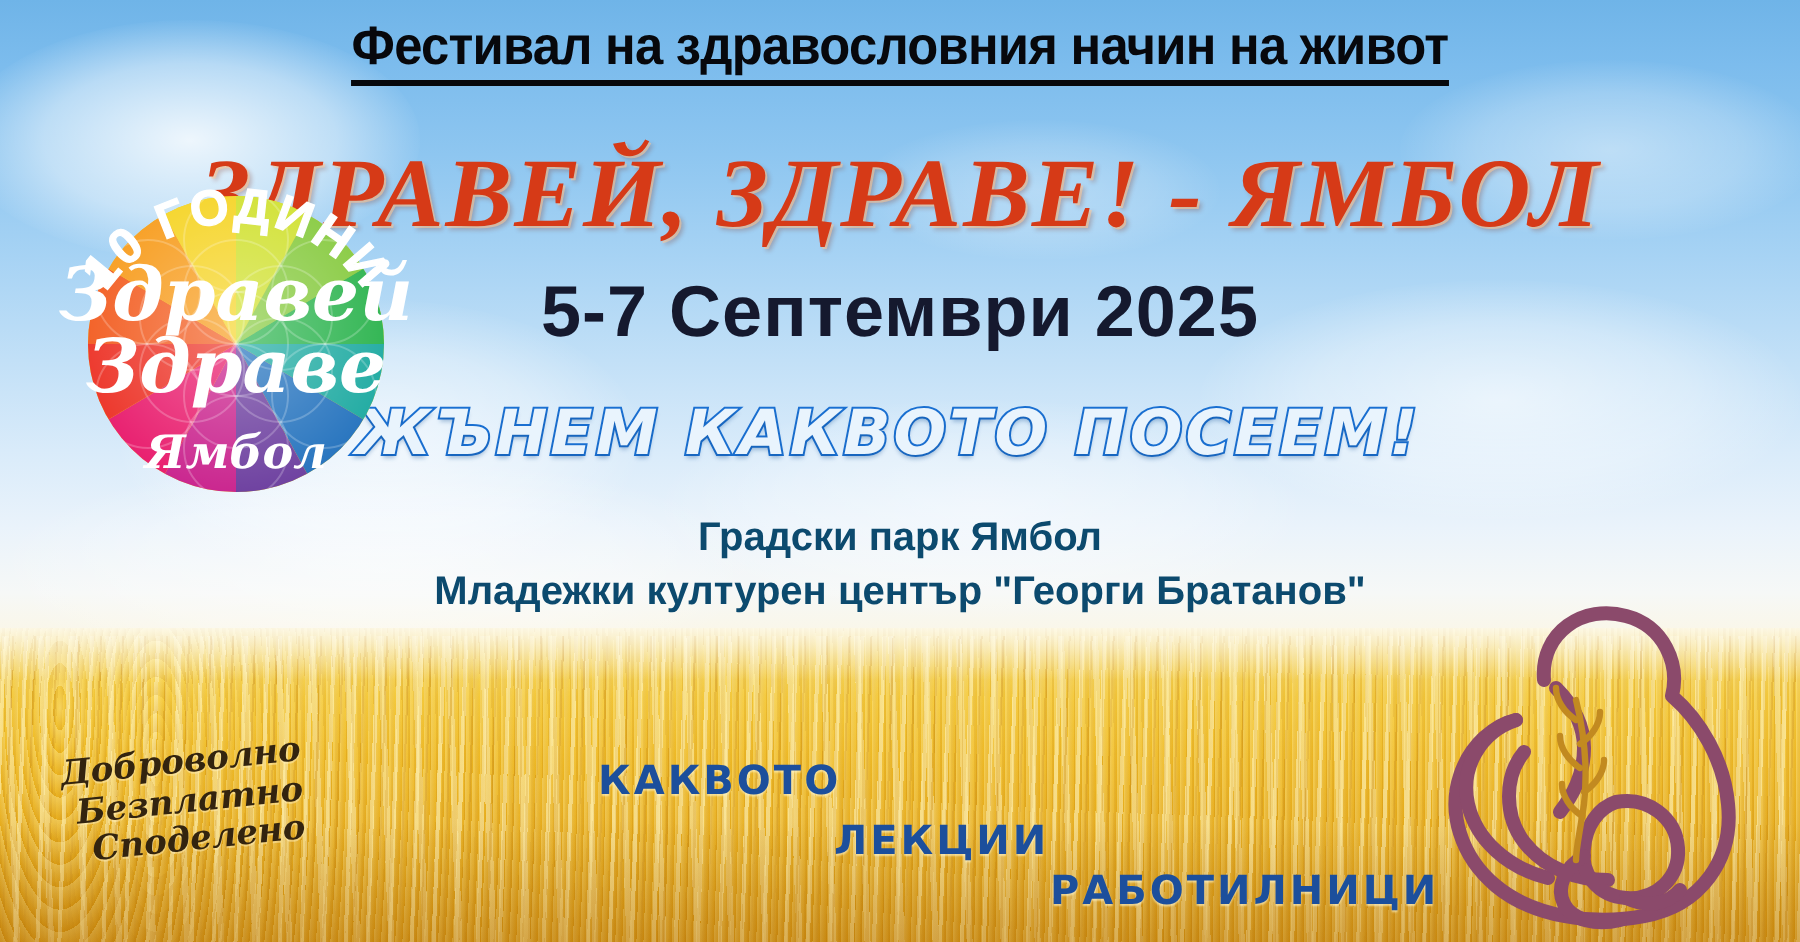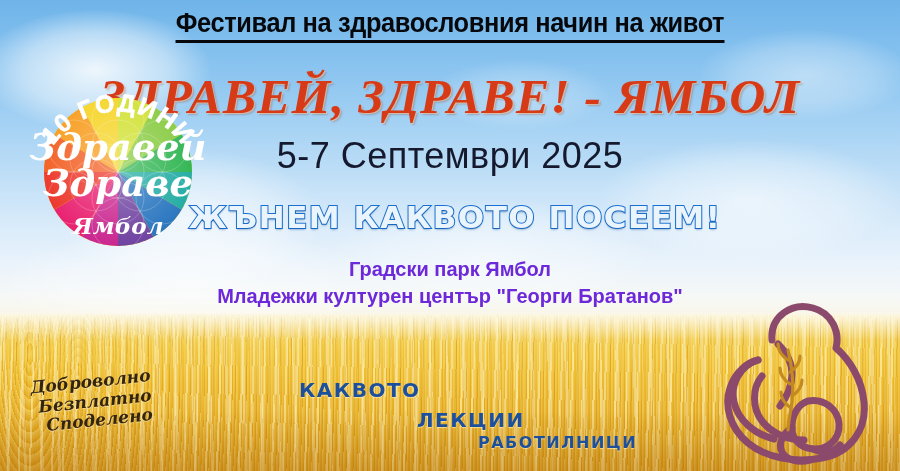--- a/index.html
+++ b/index.html
@@ -120,48 +120,48 @@
     text-shadow:1px 1px 0 rgba(255,200,150,.55), 2px 2px 2px rgba(120,30,10,.25);
     white-space:nowrap;
     transform:scaleX(1.02);
   }
 
   
   .date{
     position:absolute; left:0; top:135px; width:900px;
     text-align:center;
     font-family:"Liberation Sans", sans-serif;
-    font-weight:normal; font-size:36px;
+    font-weight:bold; font-size:36px;
     color:#15192e;
     letter-spacing:.5px;
     white-space:nowrap;
   }
 
   
   .slogan{
-    position:absolute; left:11px; top:199px; width:888px;
+    position:absolute; left:0; top:199px; width:888px;
     text-align:center;
     font-family:"DejaVu Sans", sans-serif;
-    font-weight:bold; 
+    font-weight:bold; font-style:italic;
     font-size:31px;
     letter-spacing:1.5px;
     color:#e9f4fd;
     -webkit-text-stroke:2px #1a70d2;
     paint-order:stroke fill;
     text-shadow:0 2px 2px rgba(20,80,150,.35);
     white-space:nowrap;
   }
 
   
   .venue{
     position:absolute; left:0; width:900px;
     text-align:center;
     font-family:"Liberation Sans", sans-serif;
     font-weight:bold;
-    color:#6d28d9;
+    color:#0c4a6e;
     white-space:nowrap;
   }
   .venue-1{ top:258px; font-size:20px; }
   .venue-2{ top:285px; font-size:20px; }
 
   
   .logo{
     position:absolute; left:22px; top:68px;
     width:192px; height:192px;
   }
@@ -189,21 +189,21 @@
     font-family:"DejaVu Sans", sans-serif;
     font-weight:bold;
     color:#1c4f9c;
     letter-spacing:1.5px;
     text-shadow:0 1px 1px rgba(255,245,200,.65);
     white-space:nowrap;
   }
   .kw-0{ left:213px; top:352px; font-size:20px; }
   .kw-1{ left:299px; top:378px; font-size:20px; }
   .kw-2{ left:417px; top:408px; font-size:20px; }
-  .kw-3{ left:478px; top:433px; font-size:16px; }
+  .kw-3{ left:489px; top:433px; font-size:20px;padding-left:36px; }
 
   
   .emblem{
     position:absolute; left:700px; top:288px;
     width:195px; height:183px;
   }
   .emblem svg{ display:block; }
 </style>
 </head>
 <body>

